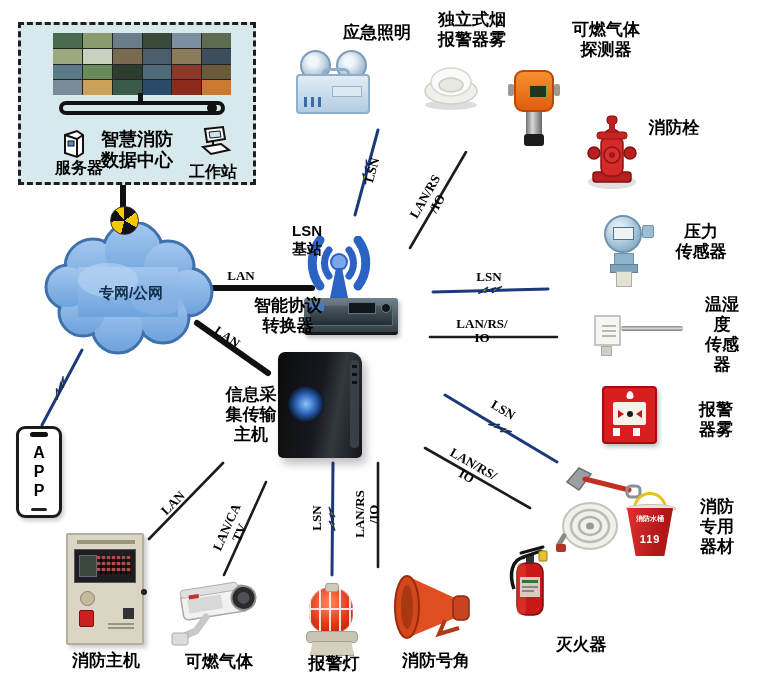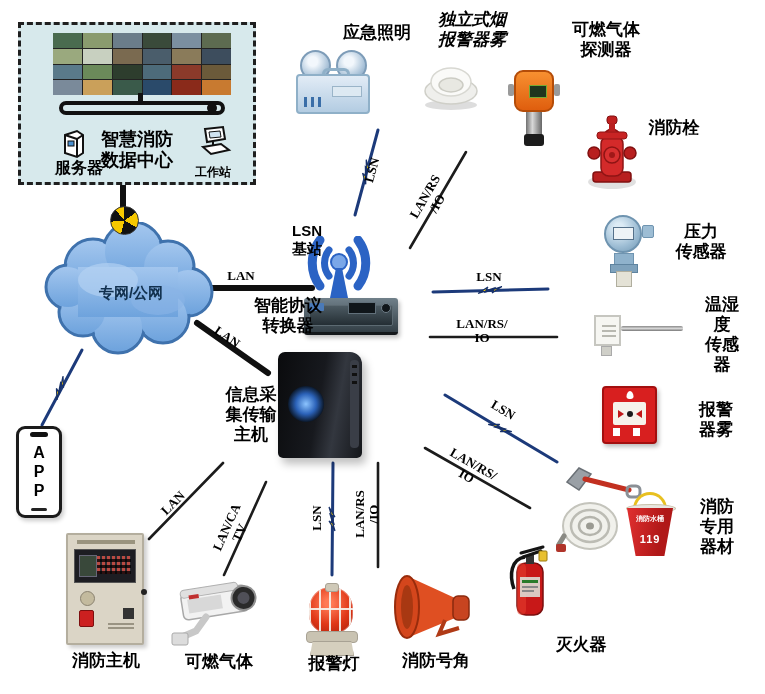--- a/index.html
+++ b/index.html
@@ -247,21 +247,21 @@
     <svg class="abs" style="left:178px;top:100px;" width="34" height="34">
       <polygon points="6,4 24,2 26,14 8,17" fill="#fff" stroke="#111" stroke-width="2"></polygon>
       <polygon points="10,7 21,6 22,12 11,13" fill="#cfe2f0" stroke="#111" stroke-width="1"></polygon>
       <polygon points="4,22 22,19 30,25 12,29" fill="#fff" stroke="#111" stroke-width="2"></polygon>
       <line x1="14" y1="17" x2="14" y2="21" stroke="#111" stroke-width="2"></line>
     </svg>
   </div>
   <div class="dev-label" style="left:79px;top:168px;font-size:16px;">服务器</div>
   <div class="dev-label" style="left:137px;top:150px;font-size:18px;">智慧消防
 数据中心</div>
-  <div class="dev-label" style="left:213px;top:172px;font-size:12px;">工作站</div>
+  <div class="dev-label" style="left:213px;top:172px;font-size:16px;">工作站</div>
 
   <div id="satellite" class="abs"></div>
 
   <svg id="cloud" class="abs" width="185" height="140">
     <defs>
       <linearGradient id="cg" x1="0" y1="0" x2="0" y2="1">
         <stop offset="0" stop-color="#a3c6ee"></stop>
           <stop offset="1" stop-color="#6ea3dd"></stop>
       </linearGradient>
     </defs>
@@ -471,21 +471,21 @@
   </div>
   <div class="dev-label" style="left:606px;top:40px;">可燃气体
 探测器</div>
 
   <svg id="smoke" class="abs" width="58" height="52">
     <ellipse cx="29" cy="45" rx="26" ry="5" fill="#dddddd"></ellipse>
     <ellipse cx="29" cy="31" rx="26" ry="13" fill="#efefec" stroke="#cfcfc8" stroke-width="1.5"></ellipse>
     <ellipse cx="29" cy="22" rx="20" ry="14" fill="#fafaf8" stroke="#d8d8d2" stroke-width="1.5"></ellipse>
     <ellipse cx="29" cy="25" rx="12" ry="7" fill="#e8e8e2" stroke="#ccccc4" stroke-width="1.5"></ellipse>
   </svg>
-  <div class="dev-label" style="left:472px;top:30px;font-style:italic;">独立式烟
+  <div class="dev-label" style="left:472px;top:30px;">独立式烟
 报警器雾</div>
 
   <div id="em-light" class="abs">
     <div class="lamp" style="left:8px;top:4px;"></div>
     <div class="lamp" style="left:44px;top:4px;"></div>
     <div class="handle"></div>
     <div class="box">
         <div class="dots"></div>
         <div class="slot"></div>
       </div>

